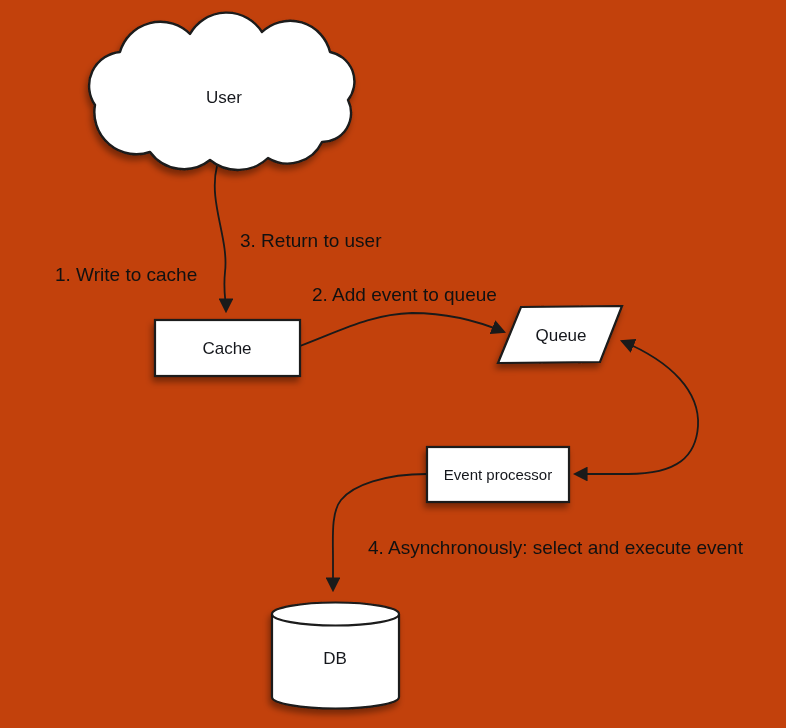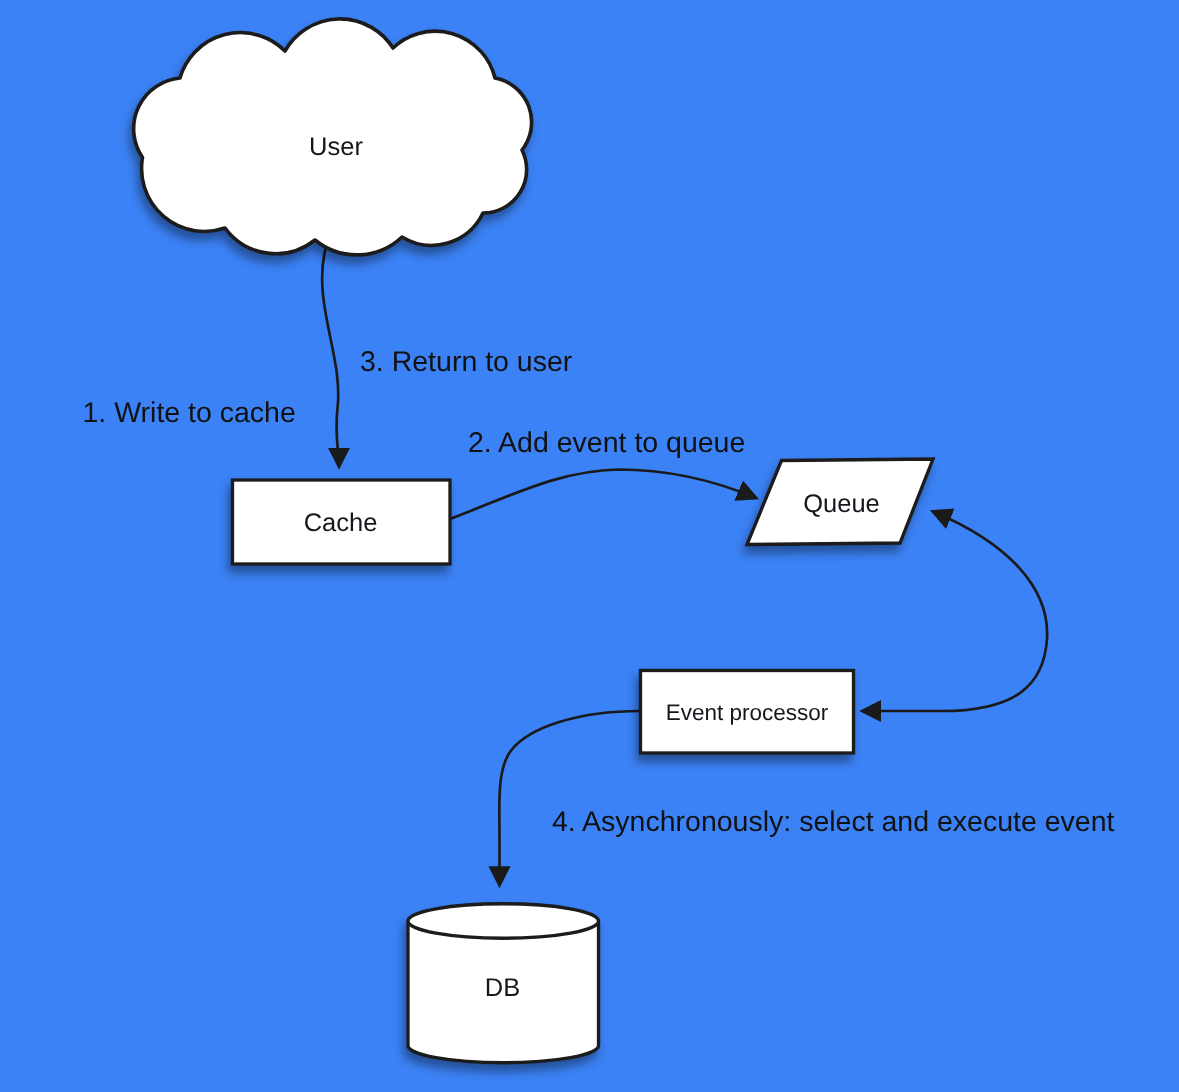--- a/index.html
+++ b/index.html
@@ -4,21 +4,21 @@
 <style>
   html, body {
     margin: 0;
     padding: 0;
     background: #ffffff;
   }
   .canvas {
     position: relative;
     width: 786px;
     height: 728px;
-    background: #3b82f6;
+    background: #c2410c;
     overflow: hidden;
     font-family: "Liberation Sans", sans-serif;
   }
   svg { display: block; }
   .node-shape {
     fill: #ffffff;
     stroke: #1a1a1a;
     stroke-width: 2.2;
     filter: url(#soft-shadow);
   }

